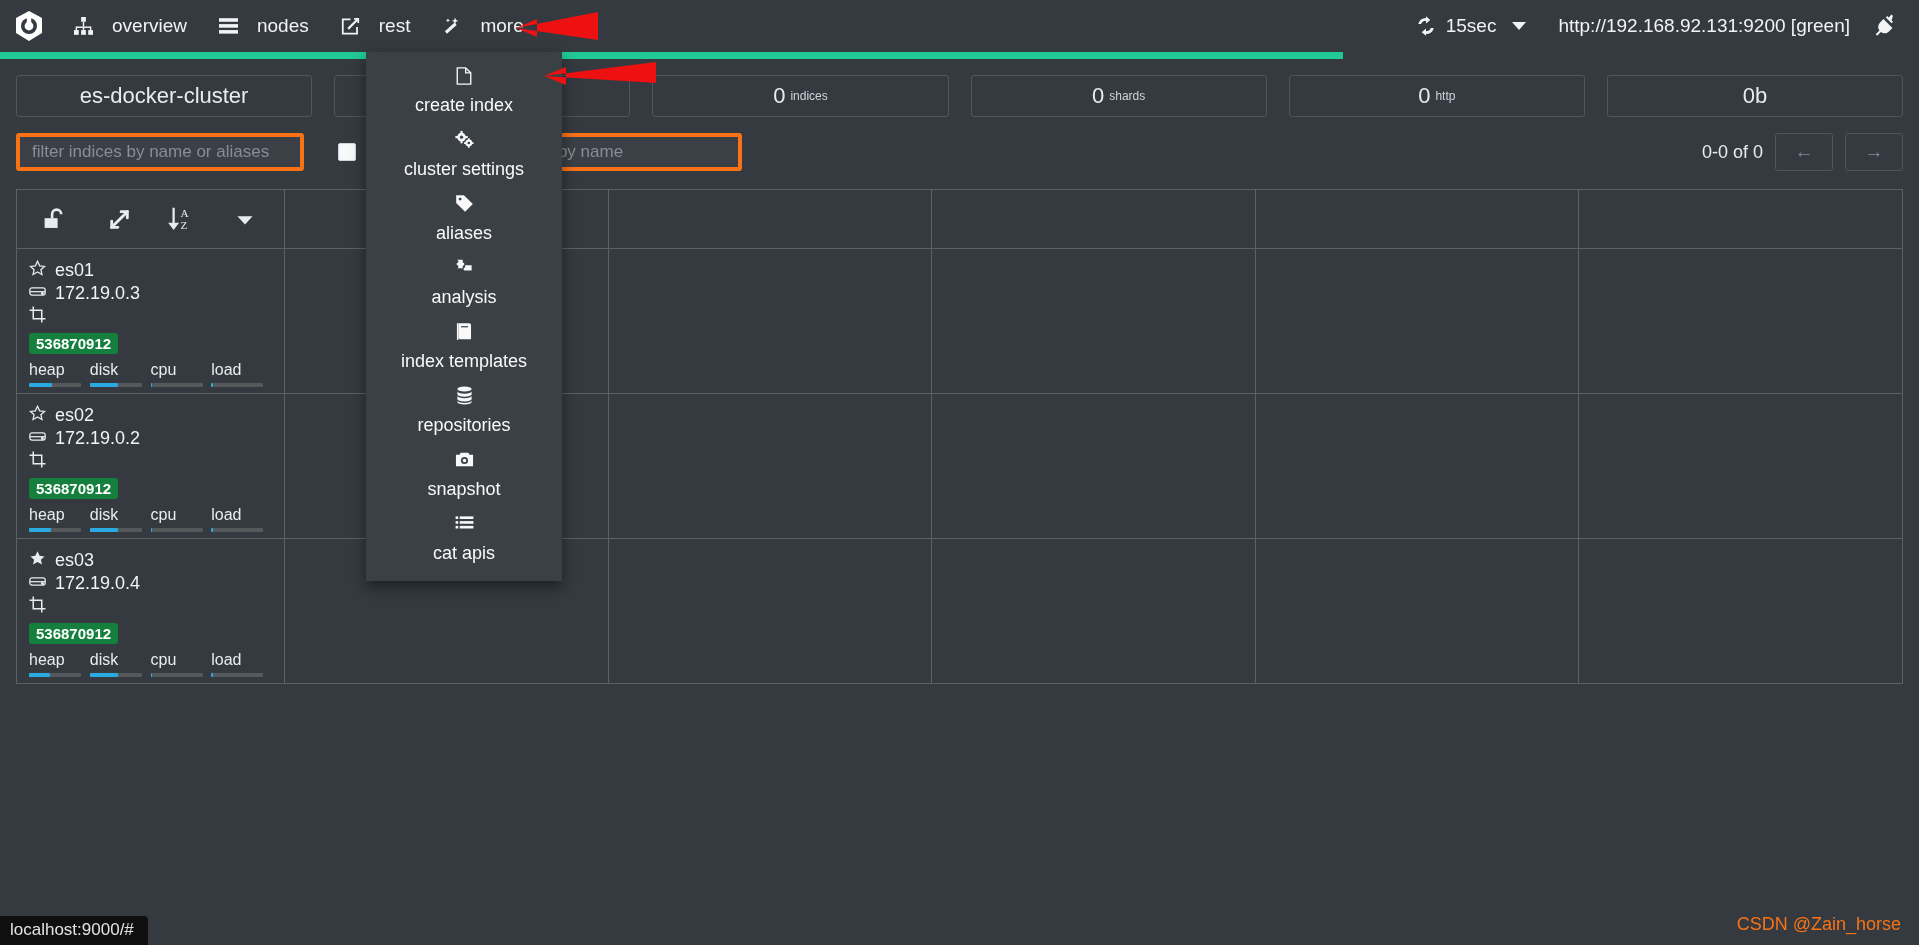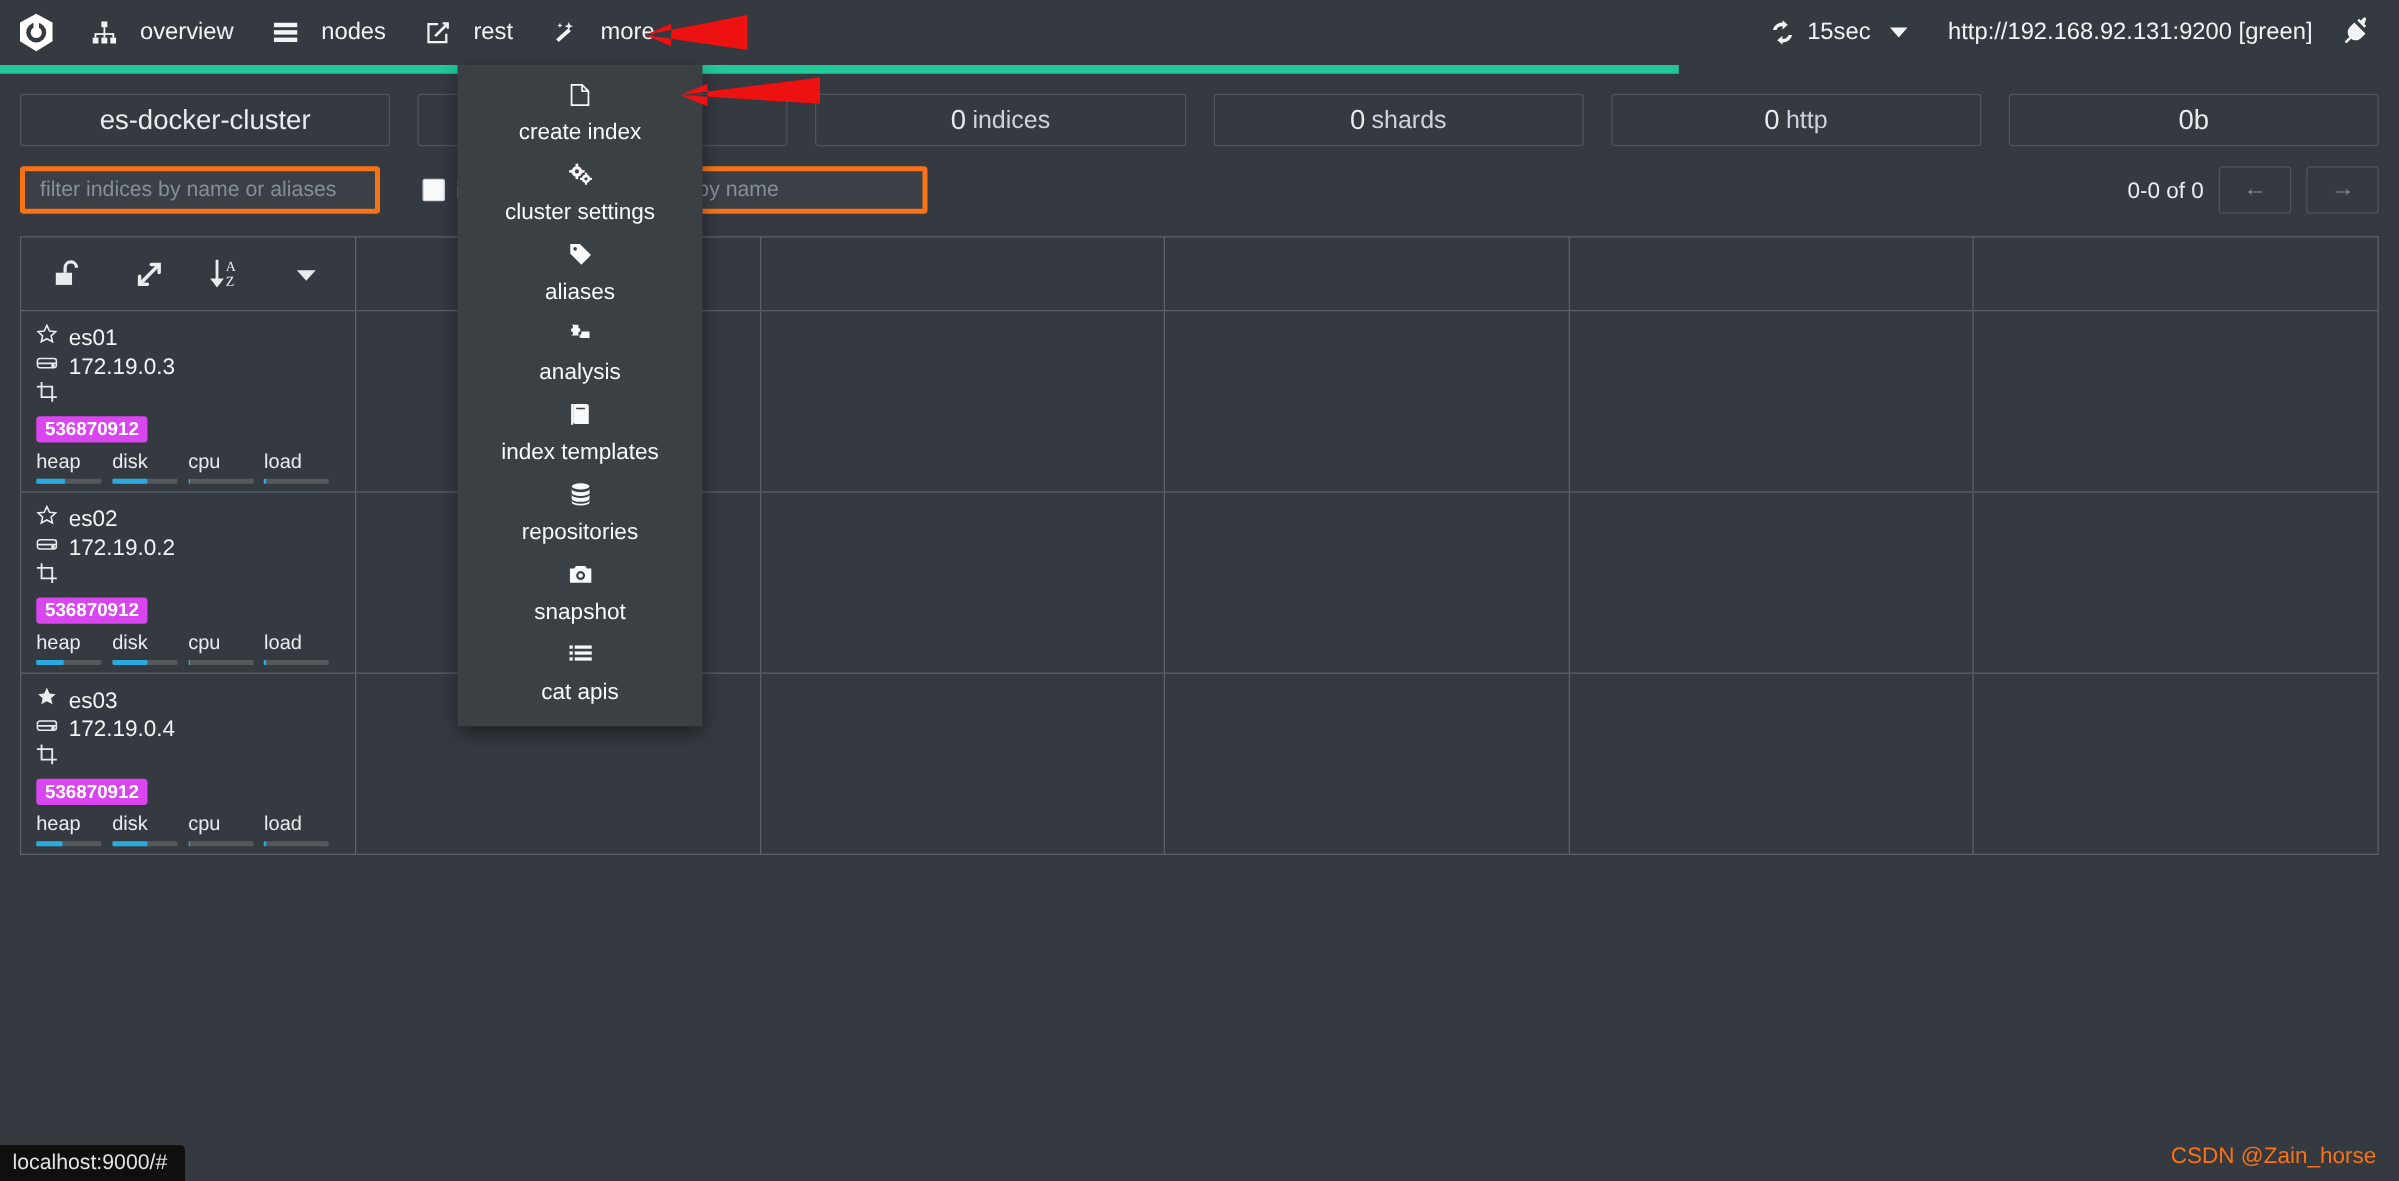--- a/index.html
+++ b/index.html
@@ -75,21 +75,21 @@
     position: relative; z-index: 1;
   }
   .stat-box {
     flex: 1; margin-right: 22px;
     border: 1px solid #4e555b; border-radius: 3px;
     height: 42px; display: flex; align-items: center;
     justify-content: center; font-size: 20px; color: #e9ecef;
   }
   .stat-box:last-child { margin-right: 0; }
   .stat-box .num { font-size: 22px; }
-  .stat-box .unit { font-size: 20px; margin-left: 5px; color:#ced4da;}
+  .stat-box .unit { font-size: 12px; margin-left: 5px; color:#ced4da;}
 
   
   .filters {
     display: flex; align-items: center;
     padding: 16px 16px 0 16px; gap: 0;
     position: relative; z-index: 1;
   }
   .txtinput {
     height: 38px; border: 4px solid #f97316; border-radius: 3px;
     background: #3a4046; color: #adb5bd; font-size: 17px;
@@ -128,21 +128,21 @@
   }
   .hdr-icons .hicon {
     width: 68px; display: flex; align-items: center; justify-content: center;
     cursor: pointer;
   }
   .node-cell { padding: 9px 12px 6px 12px; }
   .node-line { display: flex; align-items: flex-end; gap: 9px; height: 23px; }
   .node-name { font-size: 18px; color: #f1f3f5; }
   .node-ip { font-size: 18px; color: #f1f3f5; }
   .badge {
-    display: inline-block; background: #d946ef; color: #fff;
+    display: inline-block; background: #15803d; color: #fff;
     font-size: 15px; font-weight: bold; padding: 2px 7px;
     border-radius: 3px; margin-top: 6px;
   }
   .metrics { display: flex; margin-top: 7px; }
   .metric { width: 61px; }
   .metric .mlabel { font-size: 16px; color: #e9ecef; }
   .metric .mbar {
     height: 4px; background: #55595c; margin-top: 4px;
     width: 52px; position: relative; border-radius: 1px;
   }

